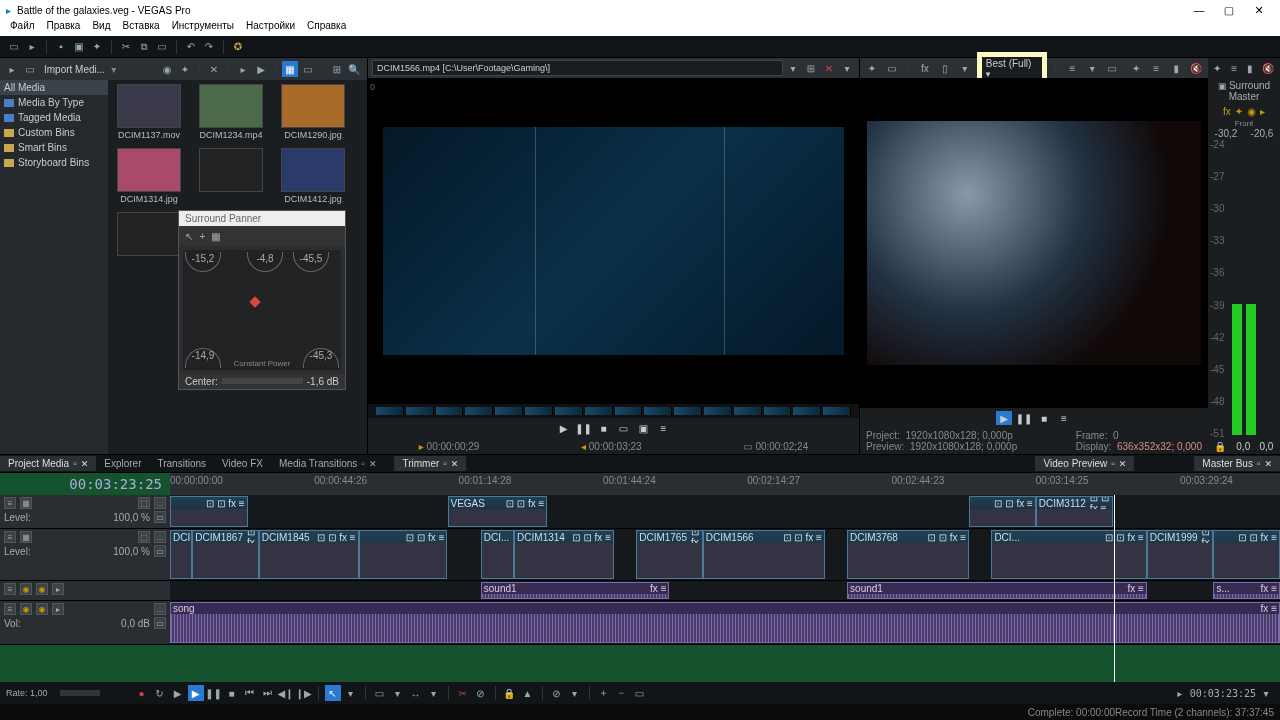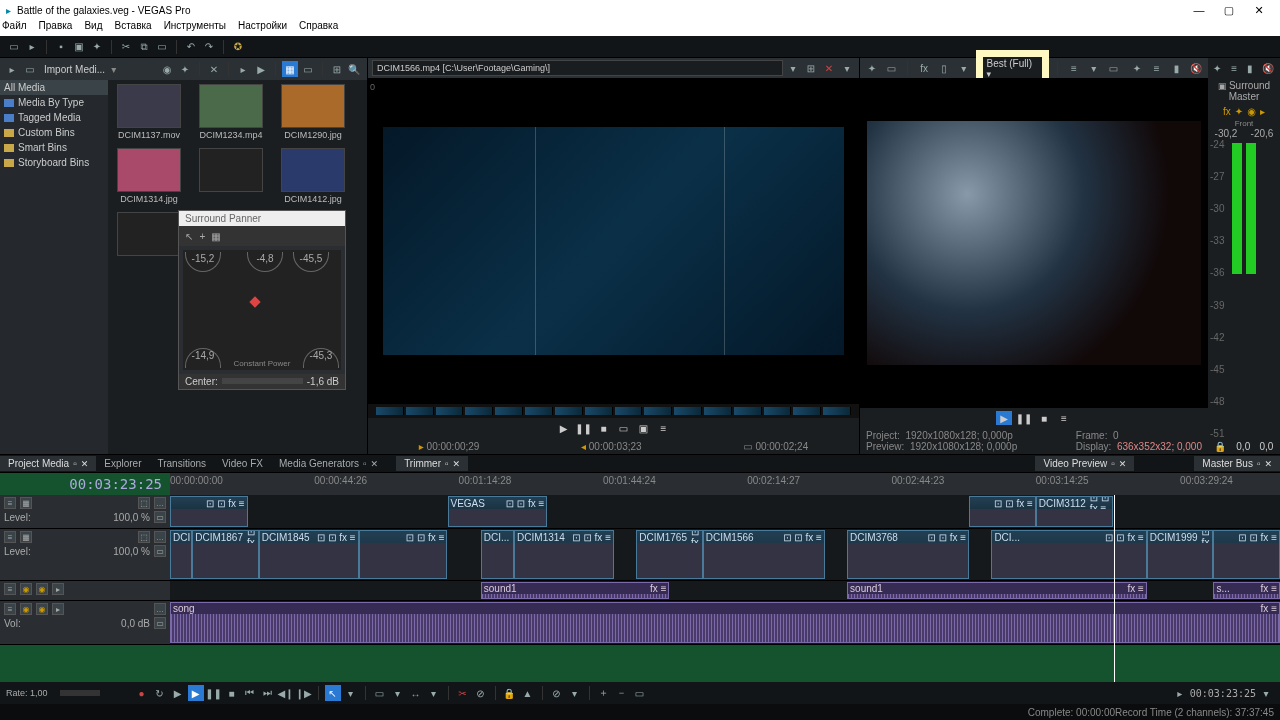--- a/index.html
+++ b/index.html
@@ -1,20 +1,20 @@
 <!DOCTYPE html>
 <html><head>
 <meta charset="utf-8">
 <style>
 *{margin:0;padding:0;box-sizing:border-box;font-family:"Segoe UI",Tahoma,sans-serif;font-size:10px;user-select:none}
 body{background:#1e1e1e;color:#ccc;width:1280px;height:720px;overflow:hidden;display:flex;flex-direction:column}
 .titlebar{height:20px;background:#fff;color:#000;display:flex;align-items:center;padding:0 6px;font-size:11px}
 .titlebar .spacer{flex:1}
 .titlebar .wbtn{width:30px;text-align:center;font-size:11px;cursor:pointer}
-.menubar{height:16px;background:#fff;color:#000;display:flex;padding:0 2px;gap:12px;font-size:10px}
+.menubar{height:16px;background:#fff;color:#000;display:flex;padding:0 10px;gap:12px;font-size:10px}
 .menubar span{cursor:pointer}
 .maintoolbar{height:22px;background:#111518;display:flex;align-items:center;gap:2px;padding:0 6px;border-bottom:1px solid #000}
 .maintoolbar .tb{width:16px;height:16px;display:flex;align-items:center;justify-content:center;color:#9aa;cursor:pointer}
 .sep{width:1px;height:14px;background:#333;margin:0 4px}
 .workspace{flex:1;display:flex;min-height:0}
 .leftcol{width:368px;display:flex;flex-direction:column;border-right:1px solid #000}
 .mediabar{height:22px;background:#2b3034;display:flex;align-items:center;gap:2px;padding:0 4px}
 .mediabar .lbl{font-size:10px;color:#ccc;padding:0 4px}
 .mediabar .ib{width:16px;height:16px;display:flex;align-items:center;justify-content:center;color:#9aa;cursor:pointer}
 .mediabody{flex:1;display:flex;min-height:0;background:#1b1e21}
@@ -42,33 +42,33 @@
 .trimview .frame{width:94%;height:70%;background:linear-gradient(135deg,#041828,#0a3048,#041828);position:relative}
 .trimtrack{height:14px;background:#111;display:flex;align-items:center;padding:0 8px;gap:2px}
 .trimtrack .seg{flex:1;height:8px;background:linear-gradient(90deg,#1a4a6a,#0a2838);border-right:1px solid #000}
 .trimctrl{height:20px;background:#1b1e21;display:flex;align-items:center;justify-content:center;gap:4px}
 .trimctrl .pb{width:16px;height:14px;display:flex;align-items:center;justify-content:center;color:#ccc;cursor:pointer}
 .trimtimes{height:16px;background:#1b1e21;display:flex;align-items:center;justify-content:space-around;color:#888;font-size:9px}
 .rightcol{width:420px;display:flex;min-height:0}
 .prevcol{flex:1;display:flex;flex-direction:column}
 .prevbar{height:20px;background:#2b3034;display:flex;align-items:center;padding:0 4px;gap:4px}
 .prevbar .ib{width:16px;height:16px;display:flex;align-items:center;justify-content:center;color:#9aa;cursor:pointer}
-.prevbar .drop{background:#1a1d20;border:7px solid #fef9c3;padding:1px 4px;font-size:9px}
+.prevbar .drop{background:#1a1d20;border:5px solid #fef9c3;padding:1px 4px;font-size:9px}
 .prevview{flex:1;background:#000;display:flex;align-items:center;justify-content:center}
 .prevview .frame{width:96%;height:74%;background:radial-gradient(circle at 30% 30%,#8899aa,#223344 40%,#110808 70%);position:relative}
 .prevctrl{height:20px;background:#1b1e21;display:flex;align-items:center;justify-content:center;gap:4px}
 .prevctrl .pb{width:16px;height:14px;display:flex;align-items:center;justify-content:center;color:#ccc;cursor:pointer}
 .prevctrl .pb.go{background:#2a7ad4}
 .previnfo{height:26px;background:#1b1e21;display:flex;font-size:9px;color:#888;padding:2px 6px;justify-content:space-between}
 .meters{width:72px;background:#1b1e21;display:flex;flex-direction:column}
 .meters .mtb{height:20px;display:flex;align-items:center;justify-content:space-around;color:#9aa}
 .meters .mttl{font-size:9px;text-align:center;padding:2px;color:#aaa}
 .meters .micons{display:flex;justify-content:center;gap:4px;padding:2px}
 .meters .mlbl{display:flex;justify-content:space-around;font-size:8px;color:#aaa}
-.meters .bars{flex:1;display:flex;justify-content:center;gap:4px;padding:4px;align-items:flex-start;position:relative}
+.meters .bars{flex:1;display:flex;justify-content:center;gap:4px;padding:4px;align-items:flex-end;position:relative}
 .meters .bar{width:10px;background:linear-gradient(to top,#2c2,#2c2);height:45%}
 .meters .scale{position:absolute;left:2px;top:0;bottom:0;display:flex;flex-direction:column;justify-content:space-between;font-size:7px;color:#666}
 .tabstrip{height:18px;background:#111518;display:flex;align-items:center;font-size:10px;border-top:1px solid #000}
 .tabstrip .tab{padding:2px 8px;color:#aaa;cursor:pointer;display:flex;align-items:center;gap:4px}
 .tabstrip .tab.act{background:#2b3034;color:#ddd}
 .tabstrip .tgap{flex:1}
 .tabstrip .x{font-size:9px}
 .timeline{height:232px;background:#14532d;display:flex;flex-direction:column;border-top:1px solid #000}
 .tlhead{height:22px;display:flex}
 .tlhead .tc{width:170px;text-align:right;padding-right:8px;font-size:14px;color:#aad;font-family:monospace;line-height:22px}
@@ -390,21 +390,21 @@
   <div class="tab act"><span>Project Media</span> ▫ <span class="x">✕</span></div>
   <div class="tab">
       <span>Explorer</span>
     </div>
   <div class="tab">
       <span>Transitions</span>
     </div>
   <div class="tab">
       <span>Video FX</span>
     </div>
-  <div class="tab"><span>Media Generators</span> ▫ <span class="x">✕</span></div>
+  <div class="tab"><span>Media Transitions</span> ▫ <span class="x">✕</span></div>
   <div style="width:10px"></div>
   <div class="tab act"><span>Trimmer</span> ▫ <span class="x">✕</span></div>
   <div class="tgap"></div>
   <div class="tab act"><span>Video Preview</span> ▫ <span class="x">✕</span></div>
   <div style="width:60px"></div>
   <div class="tab act"><span>Master Bus</span> ▫ <span class="x">✕</span></div>
 </div>
 
 <div class="timeline">
   <div class="tlhead">

